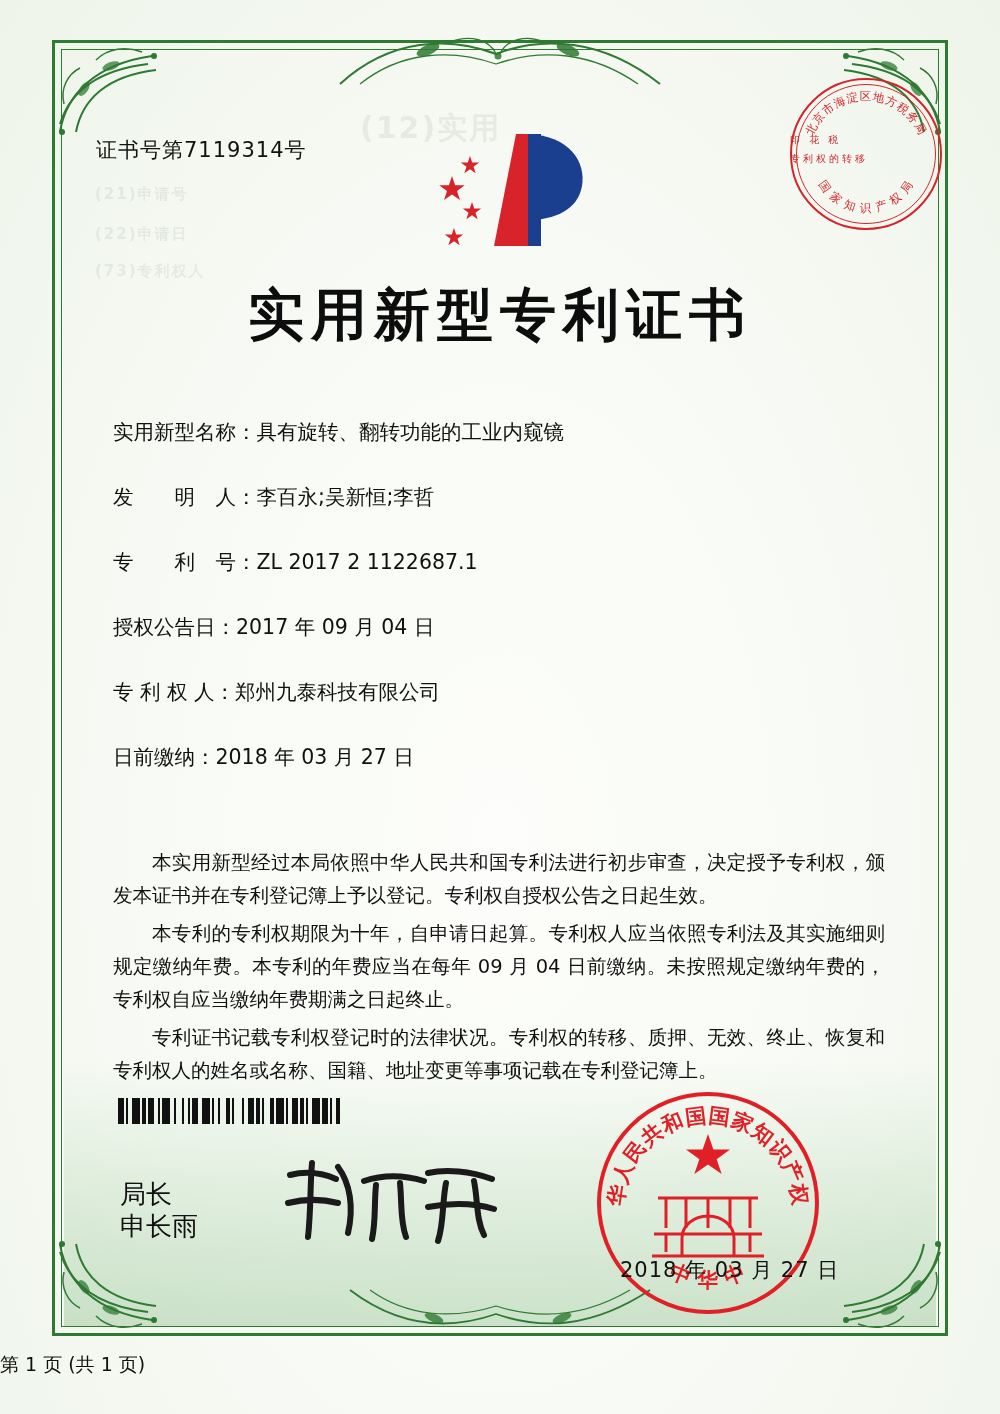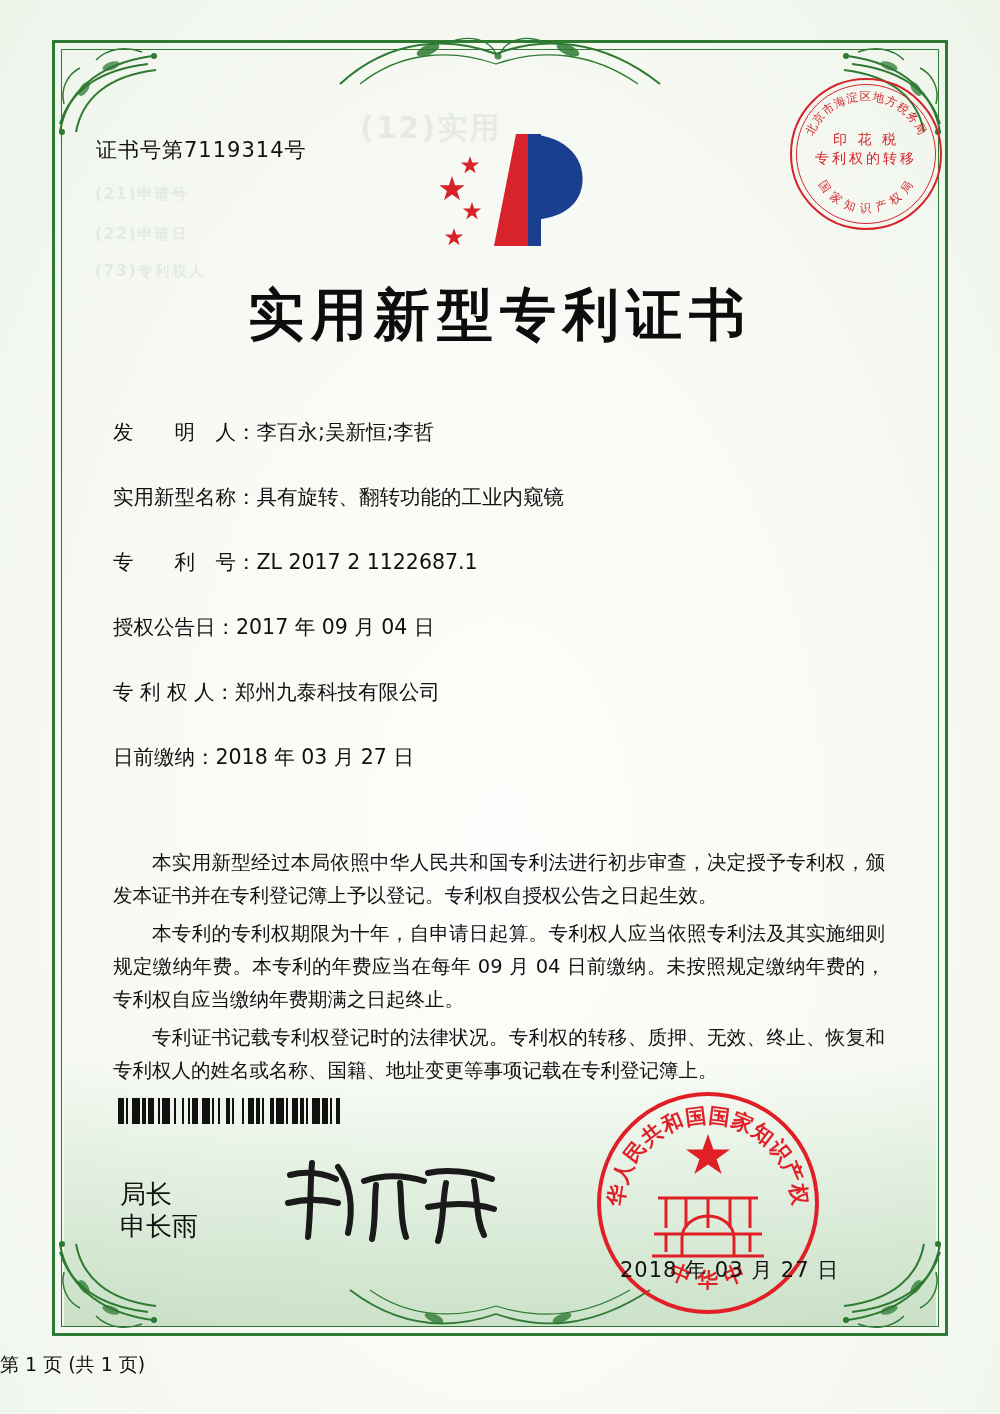--- a/index.html
+++ b/index.html
@@ -124,23 +124,22 @@
   .arc-text { position: absolute; inset: 0; }
   .arc-text text {
     fill: #d4242a;
     font-size: 11.5px;
     font-family: "DejaVu Sans", sans-serif;
     letter-spacing: 1px;
   }
   .stamp-tax .mid {
     position: absolute;
     left: 0; right: 0; top: 52px;
-    text-align: center;
     color: #d4242a;
-    font-size: 14px;
+    font-size: 10px;
     line-height: 19px;
     letter-spacing: 3px;
     font-family: "DejaVu Sans", sans-serif;
   }
 
   
   .main-title {
     position: absolute;
     left: 0; right: 0; top: 278px;
     text-align: center;
@@ -408,24 +407,24 @@
     <div class="mid">
       <div>印 花 税</div>
       <div>专利权的转移</div>
     </div>
   </div>
 
   <div class="main-title">实用新型专利证书</div>
 
   <div class="fields">
     <div class="field-row">
+      <span class="field-label">实用新型名称：</span><span class="field-value">具有旋转、翻转功能的工业内窥镜</span>
+    </div>
+    <div class="field-row">
       <span class="field-label">发　　明　人：</span><span class="field-value">李百永;吴新恒;李哲</span>
-    </div>
-    <div class="field-row">
-      <span class="field-label">实用新型名称：</span><span class="field-value">具有旋转、翻转功能的工业内窥镜</span>
     </div>
     <div class="field-row">
       <span class="field-label">专　　利　号：</span><span class="field-value">ZL 2017 2 1122687.1</span>
     </div>
     <div class="field-row">
       <span class="field-label">授权公告日：</span><span class="field-value">2017 年 09 月 04 日</span>
     </div>
     <div class="field-row">
       <span class="field-label">专 利 权 人：</span><span class="field-value">郑州九泰科技有限公司</span>
     </div>

